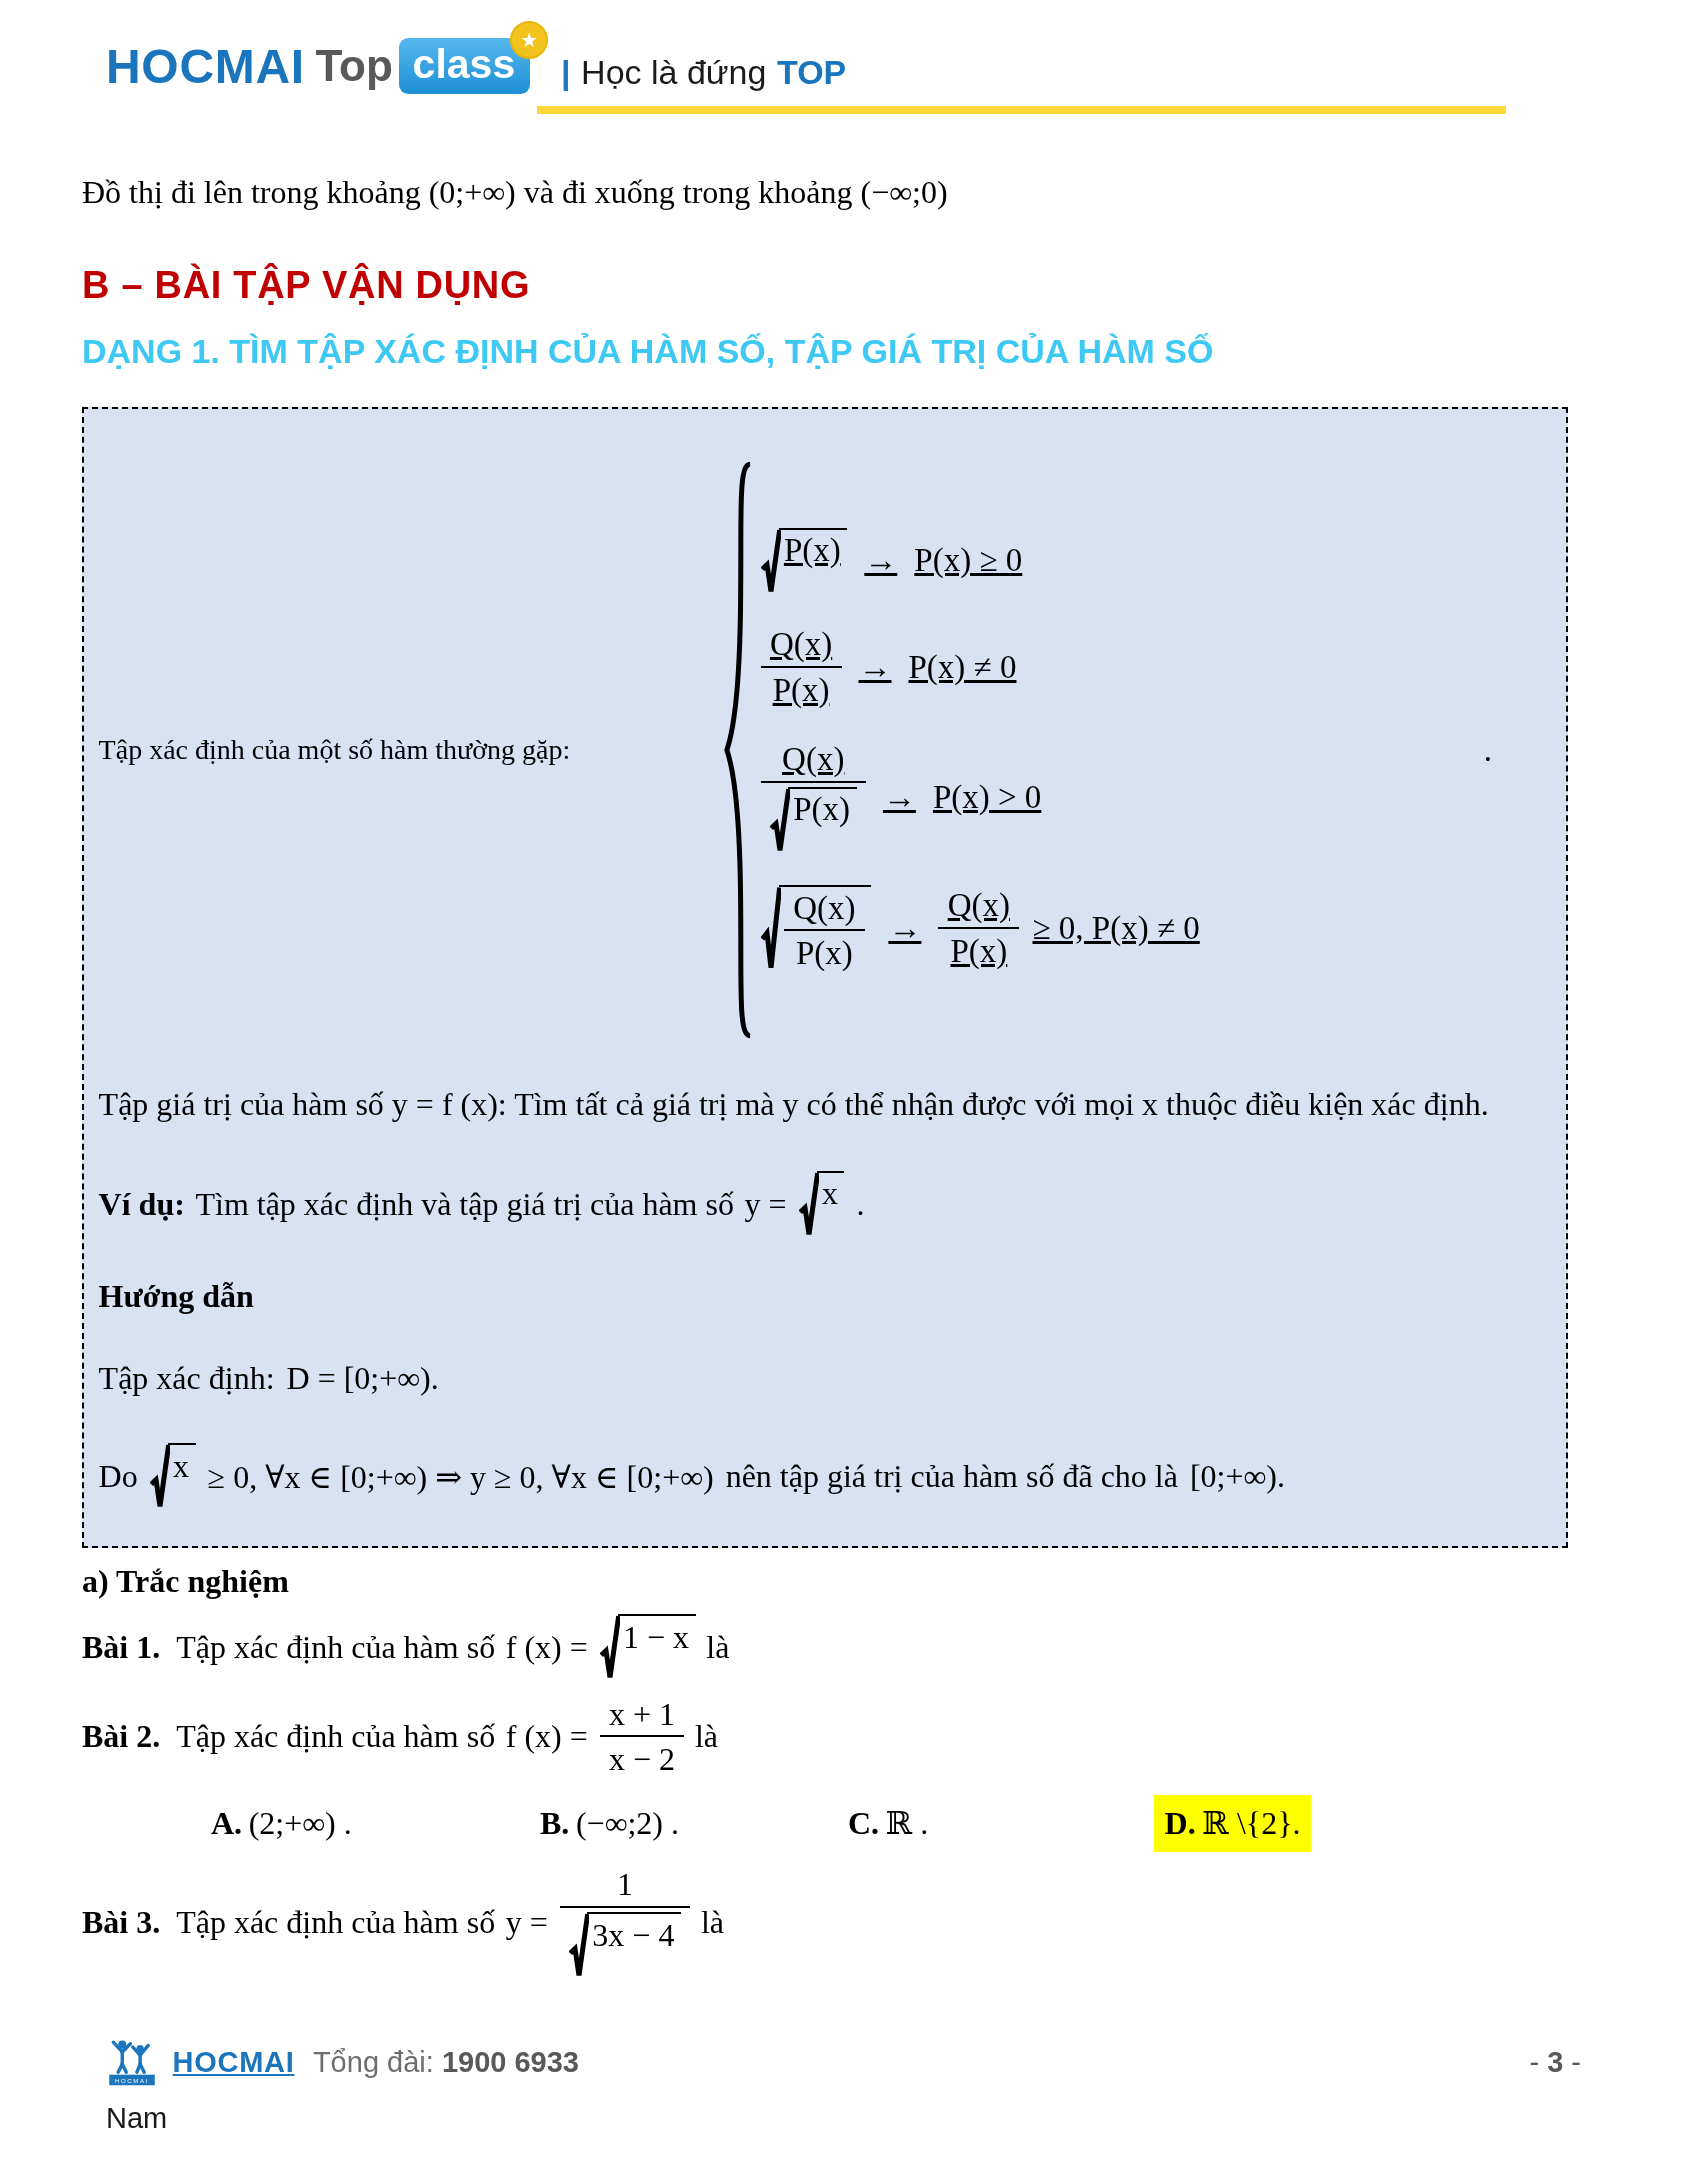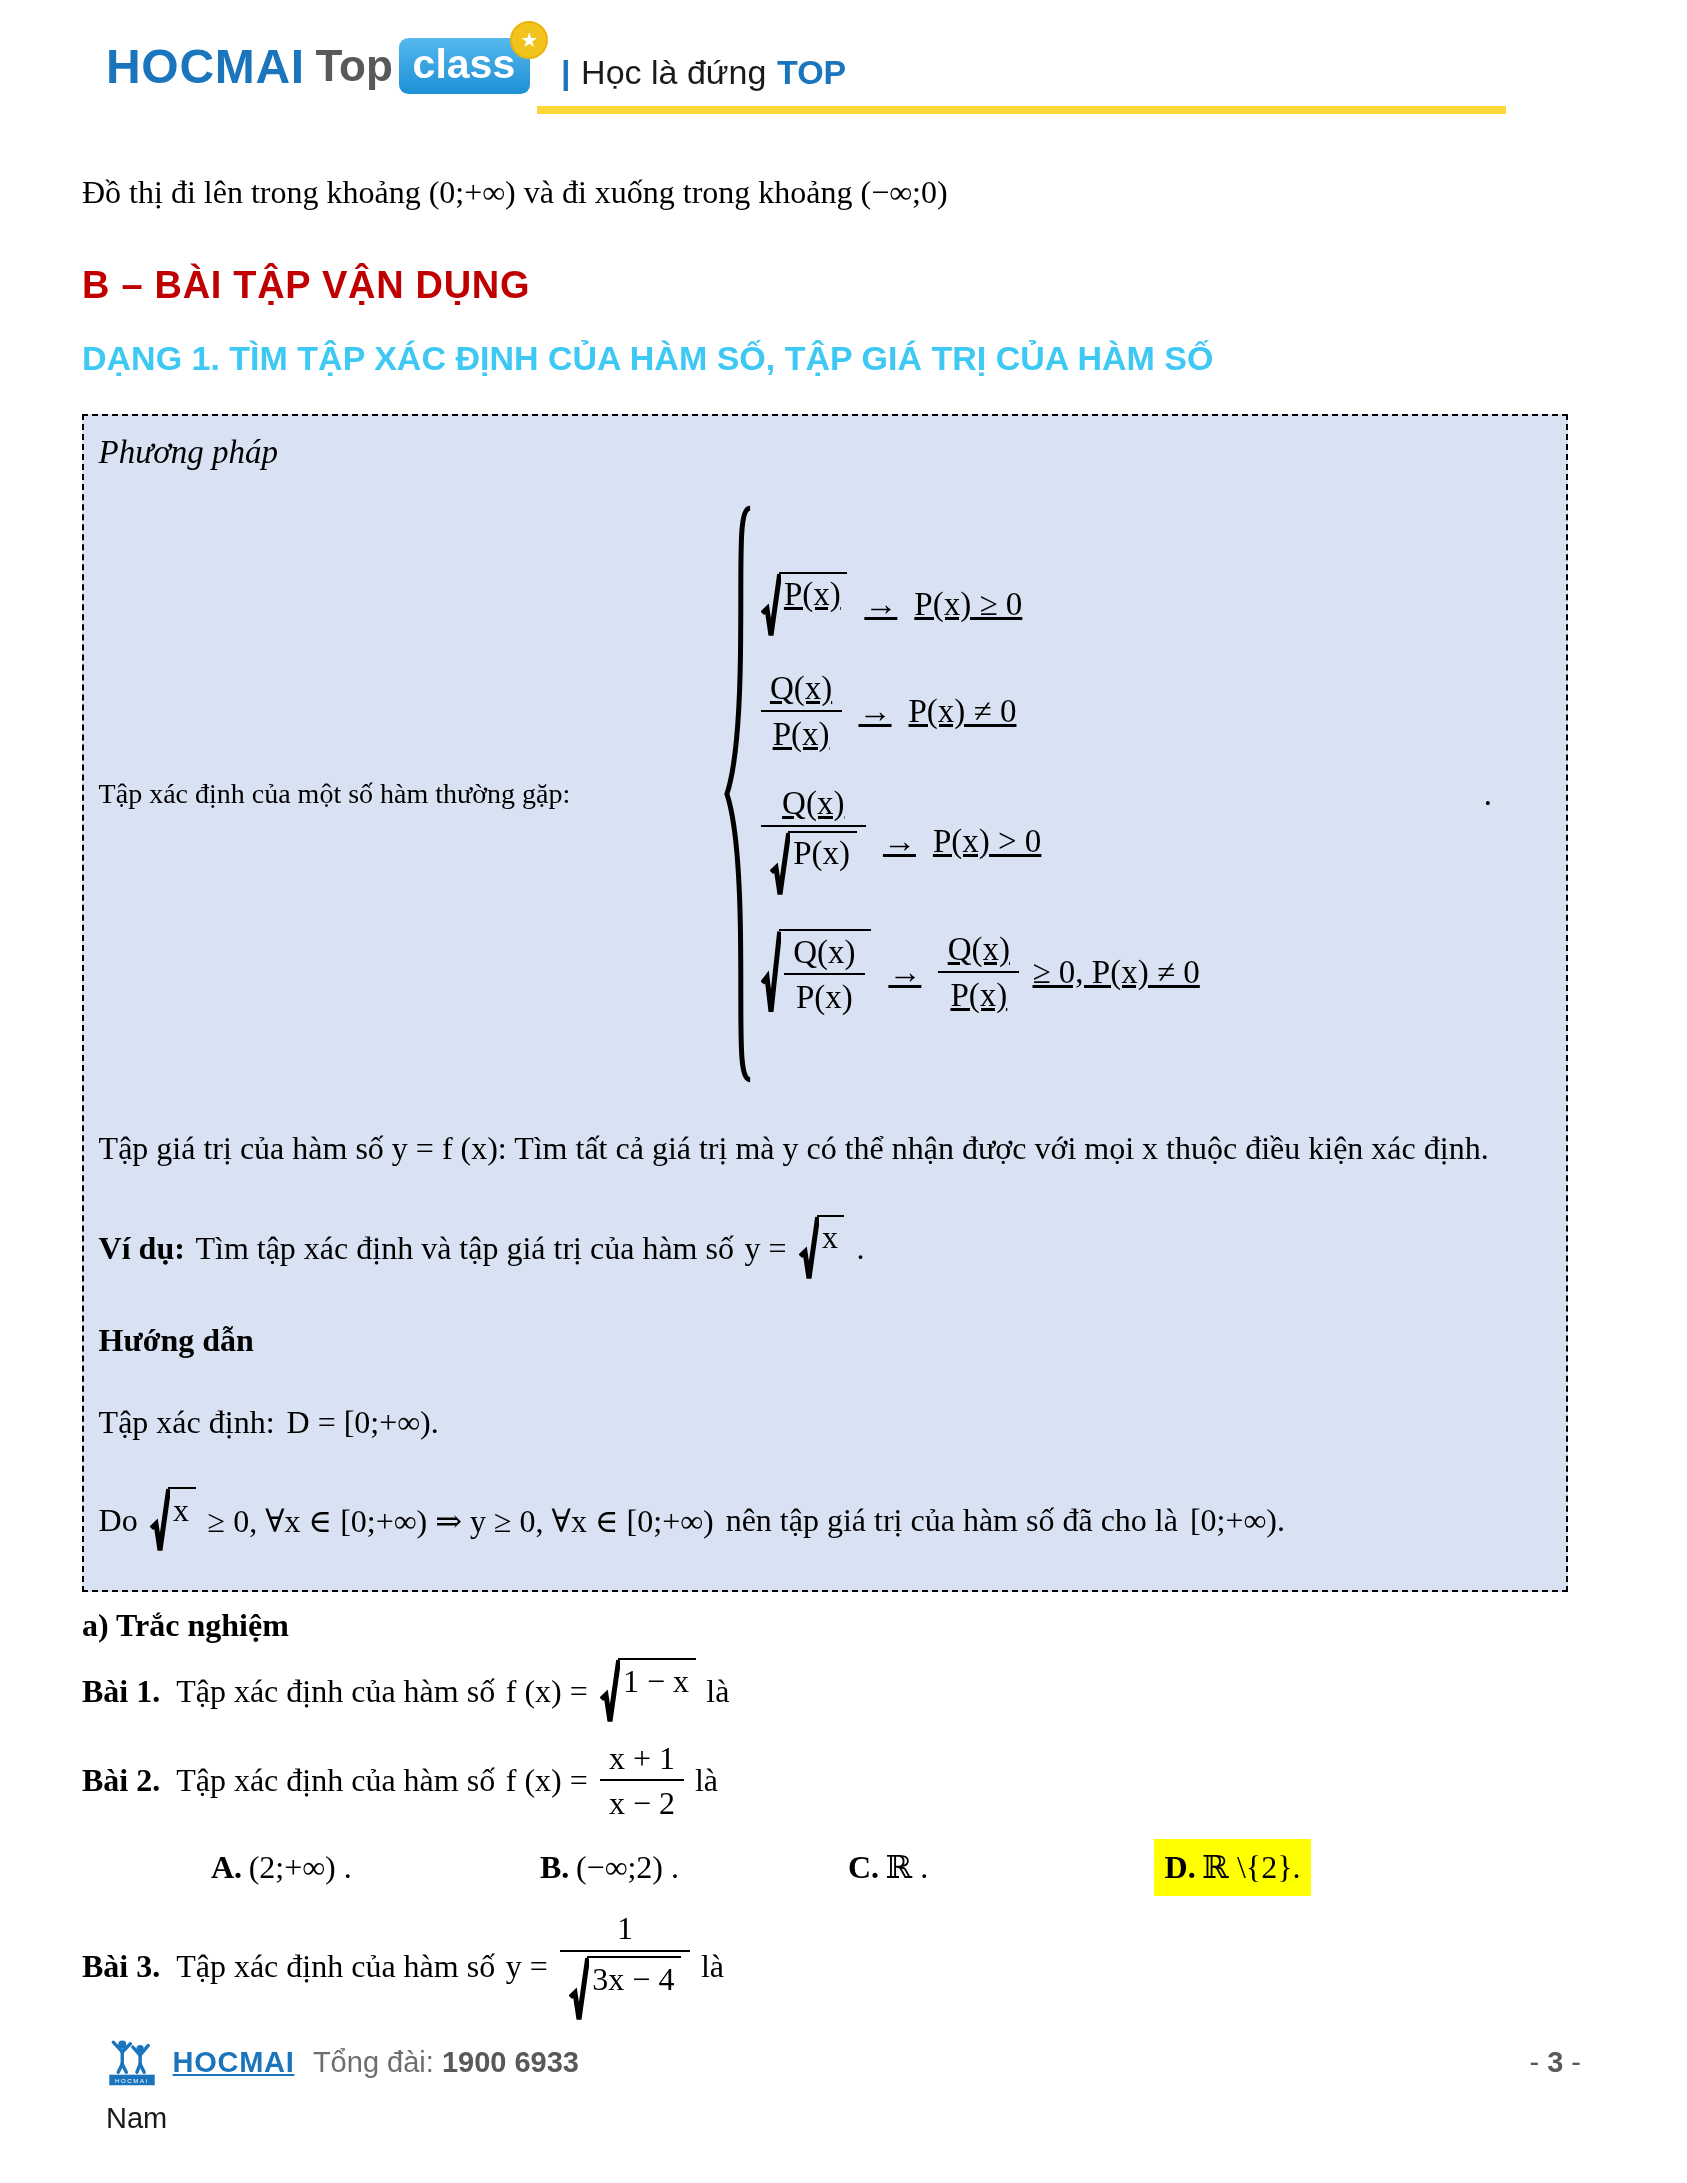--- a/index.html
+++ b/index.html
@@ -22,21 +22,21 @@
   .tagline{position:absolute;left:561px;top:53px;font-family:"Liberation Sans","DejaVu Sans",sans-serif;
            font-size:34px;color:#1a1a1a;display:flex;align-items:center;gap:10.6px;}
   .tag-pipe{color:#1b75bc;font-weight:bold;}
   .tag-top{color:#1b75bc;font-weight:bold;}
   .yellow-rule{position:absolute;left:537px;top:106px;width:969px;height:8px;background:#fdd83a;}
 
   
   .intro{margin-top:18.5px;font-size:32px;white-space:nowrap;}
   .heading-b{margin-top:53px;font-family:"Liberation Sans","DejaVu Sans",sans-serif;
              font-weight:bold;font-size:38px;color:#c00000;letter-spacing:0.7px;}
-  .heading-dang{margin-top:32px;font-family:"Liberation Sans","DejaVu Sans",sans-serif;
+  .heading-dang{margin-top:25px;font-family:"Liberation Sans","DejaVu Sans",sans-serif;
                 font-weight:bold;font-size:34px;color:#3ec8f4;white-space:nowrap;letter-spacing:0;}
 
   
   .method-box{margin-top:36px;background:#d9e2f3;border:2.6px dashed #000;
               padding:18.5px 26.5px 36px 14.6px;}
   .pp-heading{font-style:italic;font-size:33px;}
   .cases-row{margin-top:33px;display:flex;align-items:center;}
   .cases-label{flex:0 0 625px;font-size:28px;}
   .brace{flex:0 0 29px;width:29px;align-self:stretch;height:auto;}
   .cases-col{display:flex;flex-direction:column;gap:32px;margin-left:8px;}
@@ -108,21 +108,20 @@
       <span>Đồ thị đi lên trong khoảng</span>
       <span>(0;+∞)</span>
       <span>và đi xuống trong khoảng</span>
       <span>(−∞;0)</span>
     </div>
 
     <div class="heading-b">B – BÀI TẬP VẬN DỤNG</div>
     <div class="heading-dang">DẠNG 1. TÌM TẬP XÁC ĐỊNH CỦA HÀM SỐ, TẬP GIÁ TRỊ CỦA HÀM SỐ</div>
 
     <div class="method-box">
-      <div class="pp-heading">Phương pháp</div>
 
       <div class="cases-row">
         <span class="cases-label">Tập xác định của một số hàm thường gặp:</span>
         <svg class="brace" viewBox="0 0 40 800" preserveAspectRatio="none" aria-hidden="true">
           <path d="M36 6 C20 6 24 70 23 180 C22.5 300 14 370 4 400 C14 430 22.5 500 23 620 C24 730 20 794 36 794" stroke="#000" stroke-width="5" fill="none" vector-effect="non-scaling-stroke"></path>
         </svg>
         <div class="cases-col">
 
           <div class="case">
             <span class="rad">

